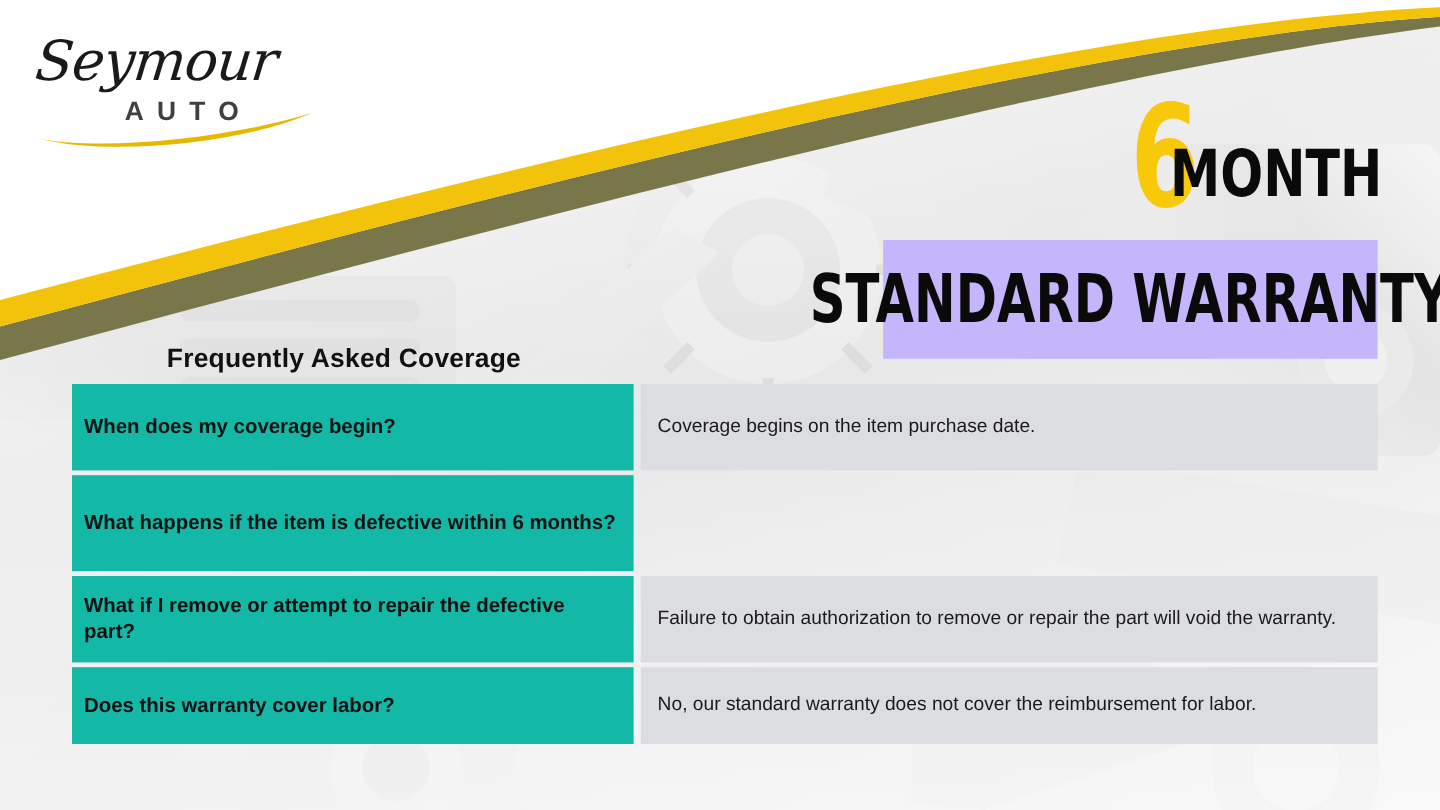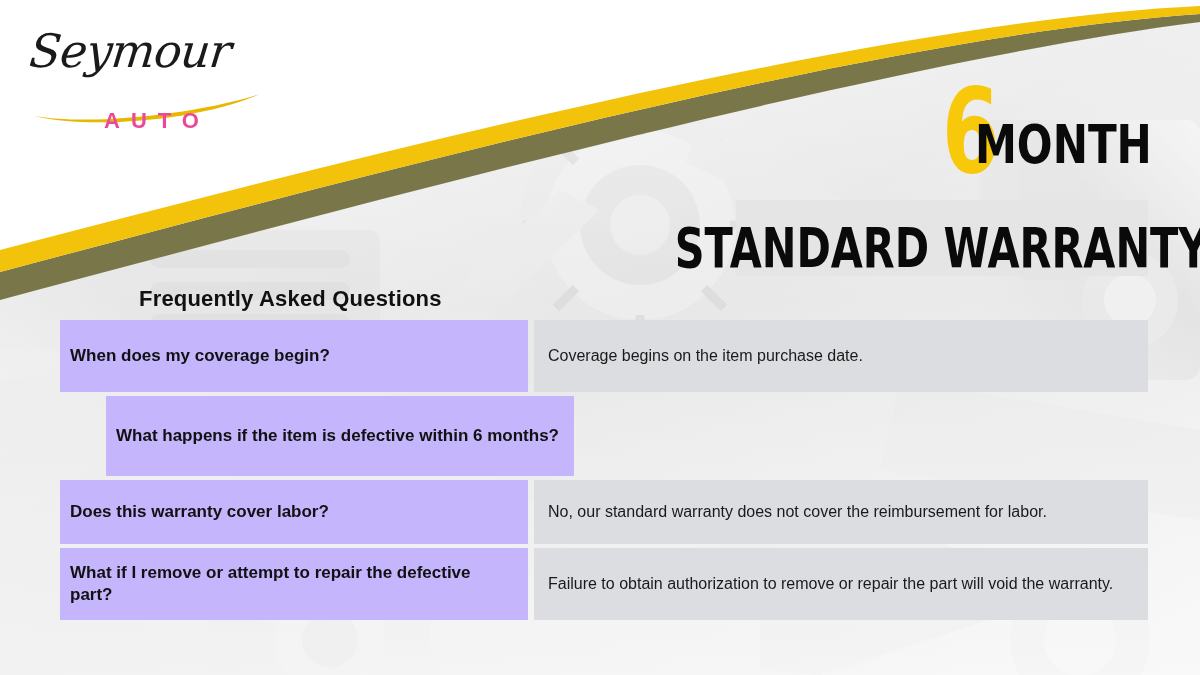--- a/index.html
+++ b/index.html
@@ -60,24 +60,23 @@
     transform: skewX(-6deg);
     white-space: nowrap;
   }
   .logo-auto {
     position: absolute;
     left: 82px;
     top: 62px;
     font-family: "Liberation Sans", sans-serif;
     font-weight: 700;
     font-size: 22px;
-    color: #ec4899;
+    color: #404040;
     letter-spacing: 11px;
     white-space: nowrap;
-    margin-top: 28px;
   }
   .logo-underline {
     position: absolute;
     left: 0;
     top: 60px;
     width: 245px;
     height: 45px;
   }
 
   
@@ -115,24 +114,24 @@
     letter-spacing: 0px;
     white-space: nowrap;
   }
 
   
   .banner {
     position: absolute;
     left: 736px;
     top: 200px;
     width: 412px;
-    height: 76px;
-    background: #e5e5e5;
+    height: 99px;
+    background: #c4b5fd;
     display: flex;
-    align-items: flex-end;
+    align-items: center;
     justify-content: center;
   }
   .banner-text {
     font-family: "DejaVu Sans", sans-serif;
     font-weight: 700;
     font-size: 56px;
     line-height: 1;
     color: #0a0a0a;
     transform: scaleX(0.74);
     white-space: nowrap;
@@ -163,21 +162,21 @@
   .faq-row {
     display: flex;
     align-items: stretch;
     margin-bottom: 4px;
   }
   .faq-row:last-child { margin-bottom: 0; }
 
   .faq-q {
     width: 468px;
     flex: 0 0 468px;
-    background: #c4b5fd;
+    background: #14b8a6;
     box-sizing: border-box;
     padding: 10px 12px 10px 10px;
     display: flex;
     align-items: center;
   }
   .faq-q-text {
     font-family: "Liberation Sans", sans-serif;
     font-weight: 700;
     font-size: 17px;
     line-height: 1.32;
@@ -200,21 +199,21 @@
     font-size: 16px;
     line-height: 1.38;
     color: #1a1a1a;
     text-align: justify;
     text-justify: inter-word;
     width: 100%;
   }
 
   
   .row-h1 { min-height: 72px; }
-  .row-h2 { min-height: 80px; margin-left: 46px; }
+  .row-h2 { min-height: 80px; }
   .row-h3 { min-height: 64px; }
   .row-h4 { min-height: 72px; }
 </style>
 </head>
 <body>
 
 <div id="slide">
 
   <div class="bg-photo">
     <svg width="1200" height="675" viewBox="0 0 1200 675" xmlns="http://www.w3.org/2000/svg">
@@ -313,56 +312,56 @@
 
   <div class="headline">
     <div class="headline-number">6</div>
     <div class="headline-word">MONTH</div>
   </div>
 
   <div class="banner">
     <span class="banner-text">STANDARD WARRANTY</span>
   </div>
 
-  <div class="faq-heading">Frequently Asked Questions</div>
+  <div class="faq-heading">Frequently Asked Coverage</div>
 
   <div class="faq-table">
 
     <div class="faq-row row-h1">
       <div class="faq-q">
         <span class="faq-q-text">When does my coverage begin?</span>
       </div>
       <div class="faq-gap"></div>
       <div class="faq-a">
         <span class="faq-a-text">Coverage begins on the item purchase date.</span>
       </div>
     </div>
 
     <div class="faq-row row-h2">
       <div class="faq-q">
         <span class="faq-q-text">What happens if the item is defective within 6 months?</span>
       </div>
       <div class="faq-gap"></div>
     </div>
 
+    <div class="faq-row row-h4">
+      <div class="faq-q">
+        <span class="faq-q-text">What if I remove or attempt to repair the defective part?</span>
+      </div>
+      <div class="faq-gap"></div>
+      <div class="faq-a">
+        <span class="faq-a-text">Failure to obtain authorization to remove or repair the part will void the warranty.</span>
+      </div>
+    </div>
+
     <div class="faq-row row-h3">
       <div class="faq-q">
         <span class="faq-q-text">Does this warranty cover labor?</span>
       </div>
       <div class="faq-gap"></div>
       <div class="faq-a">
         <span class="faq-a-text">No, our standard warranty does not cover the reimbursement for labor.</span>
       </div>
     </div>
 
-    <div class="faq-row row-h4">
-      <div class="faq-q">
-        <span class="faq-q-text">What if I remove or attempt to repair the defective part?</span>
-      </div>
-      <div class="faq-gap"></div>
-      <div class="faq-a">
-        <span class="faq-a-text">Failure to obtain authorization to remove or repair the part will void the warranty.</span>
-      </div>
-    </div>
-
   </div>
 
 </div>
 
 </body></html>

